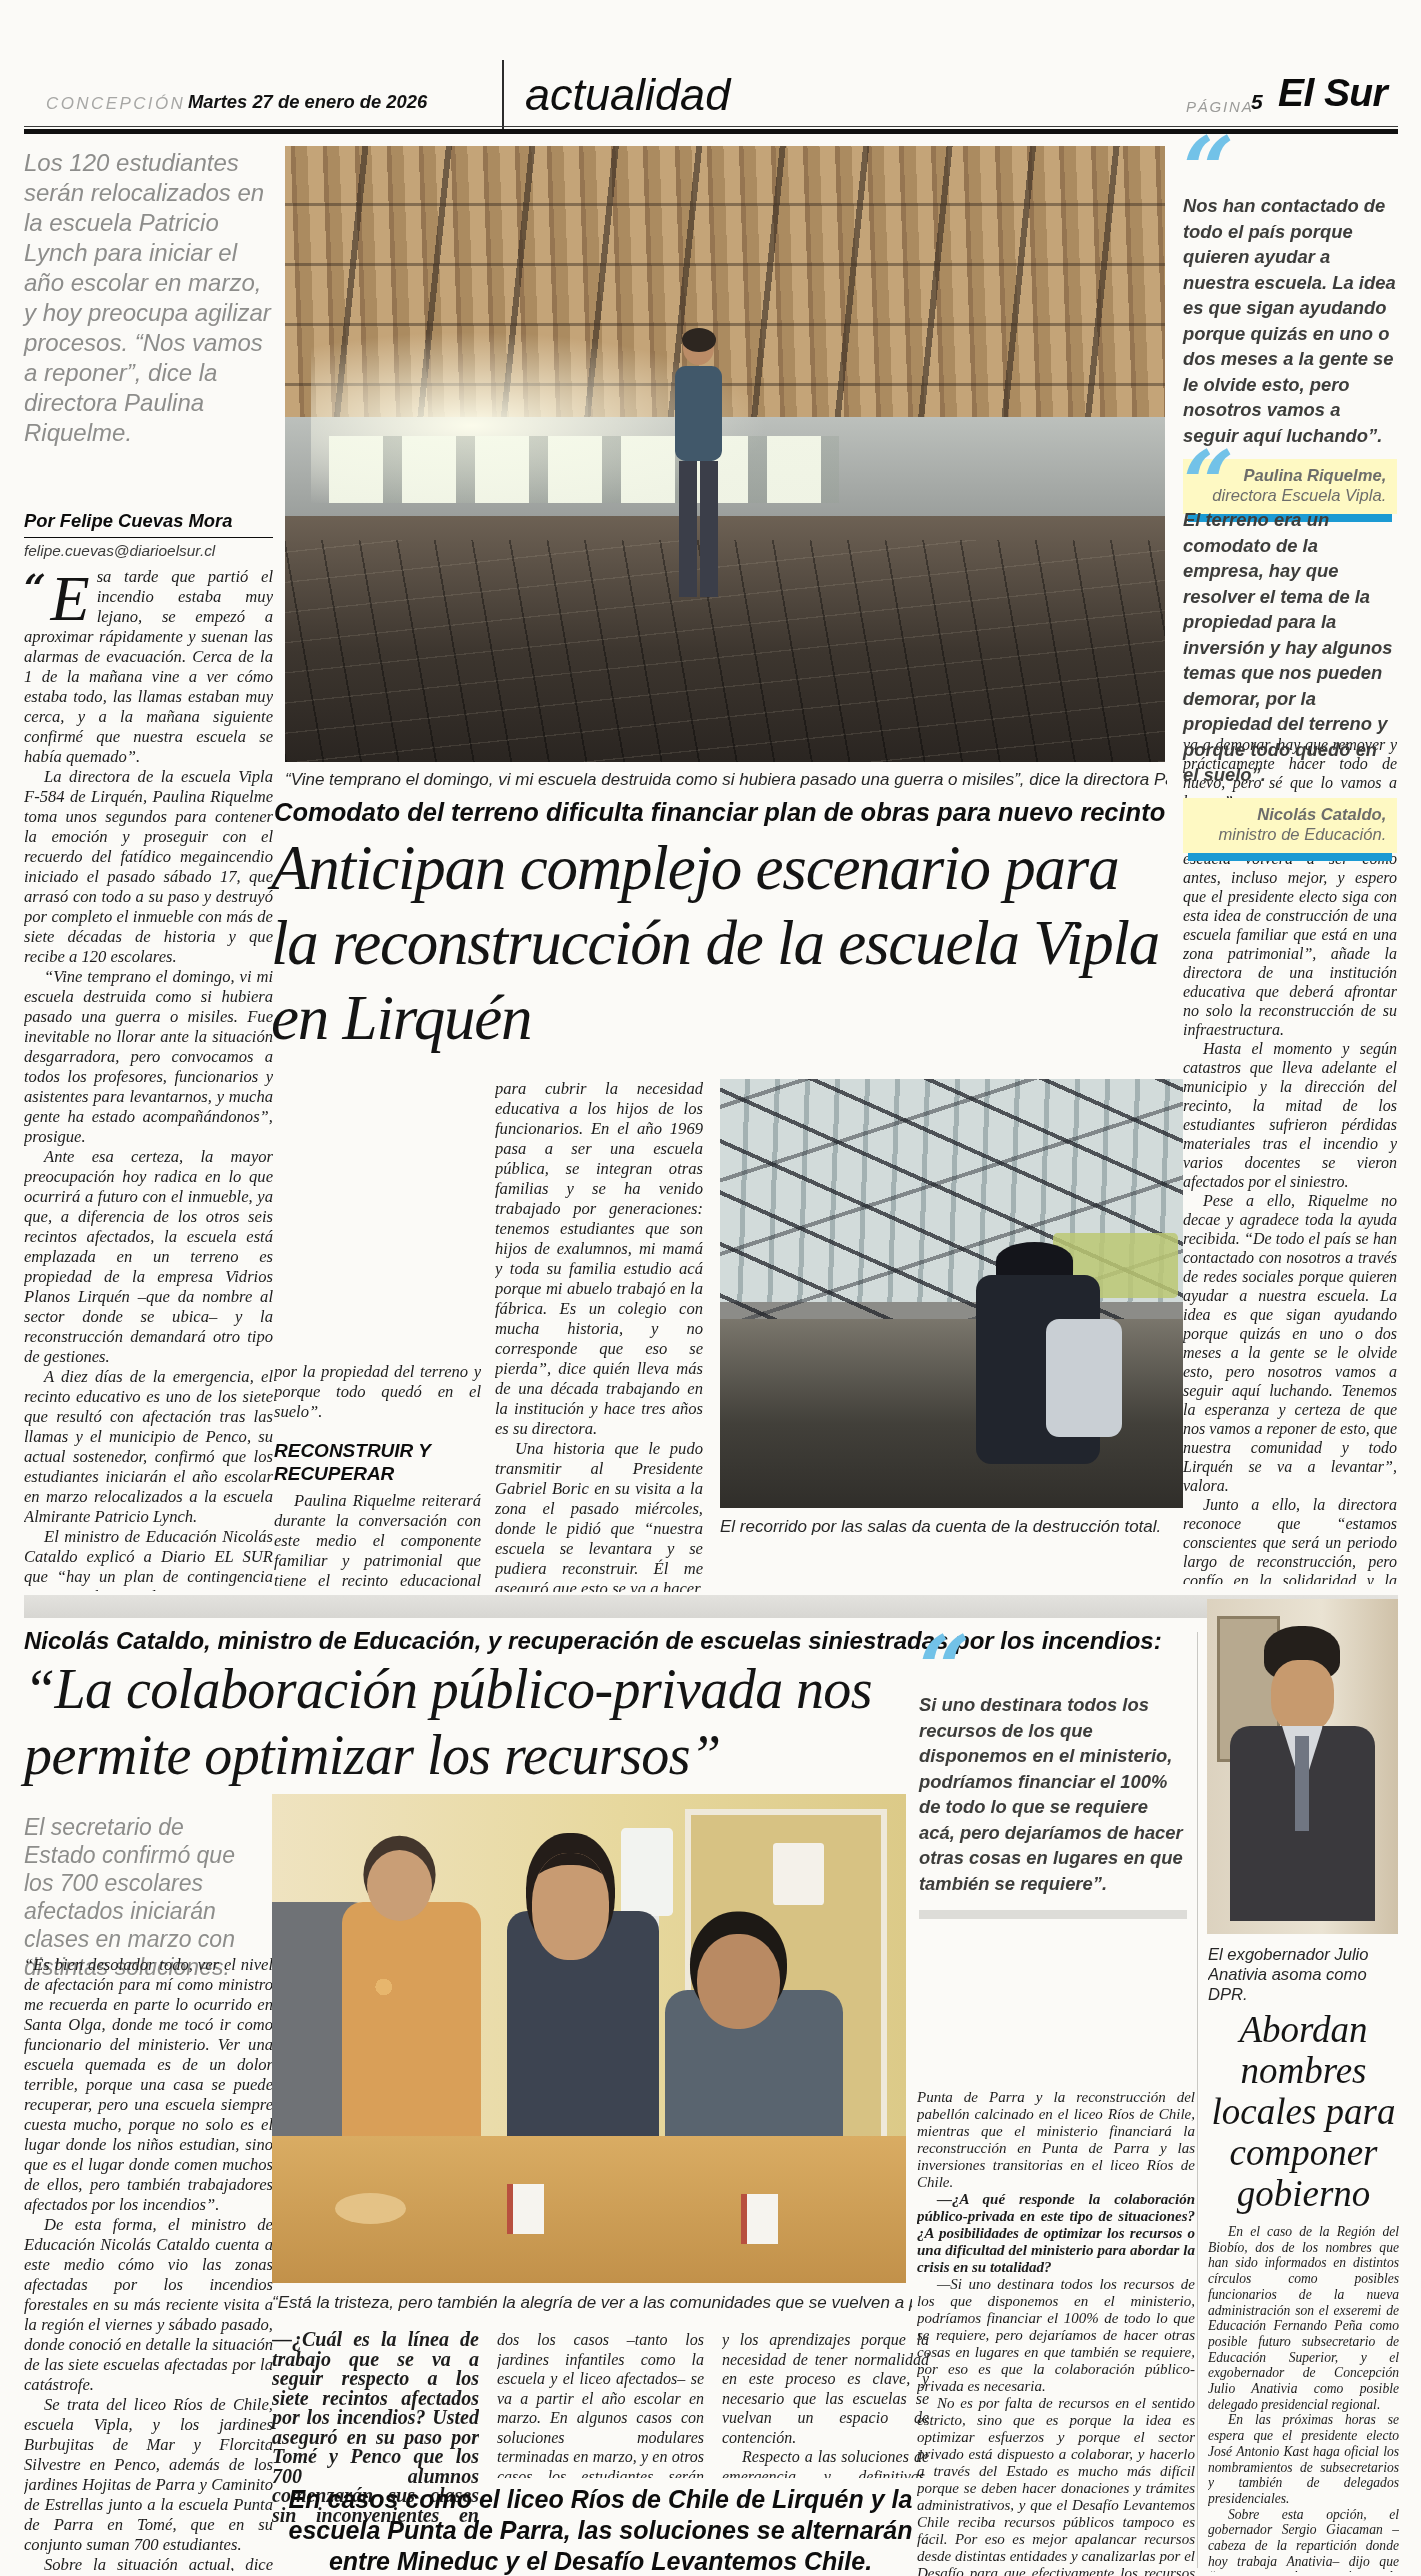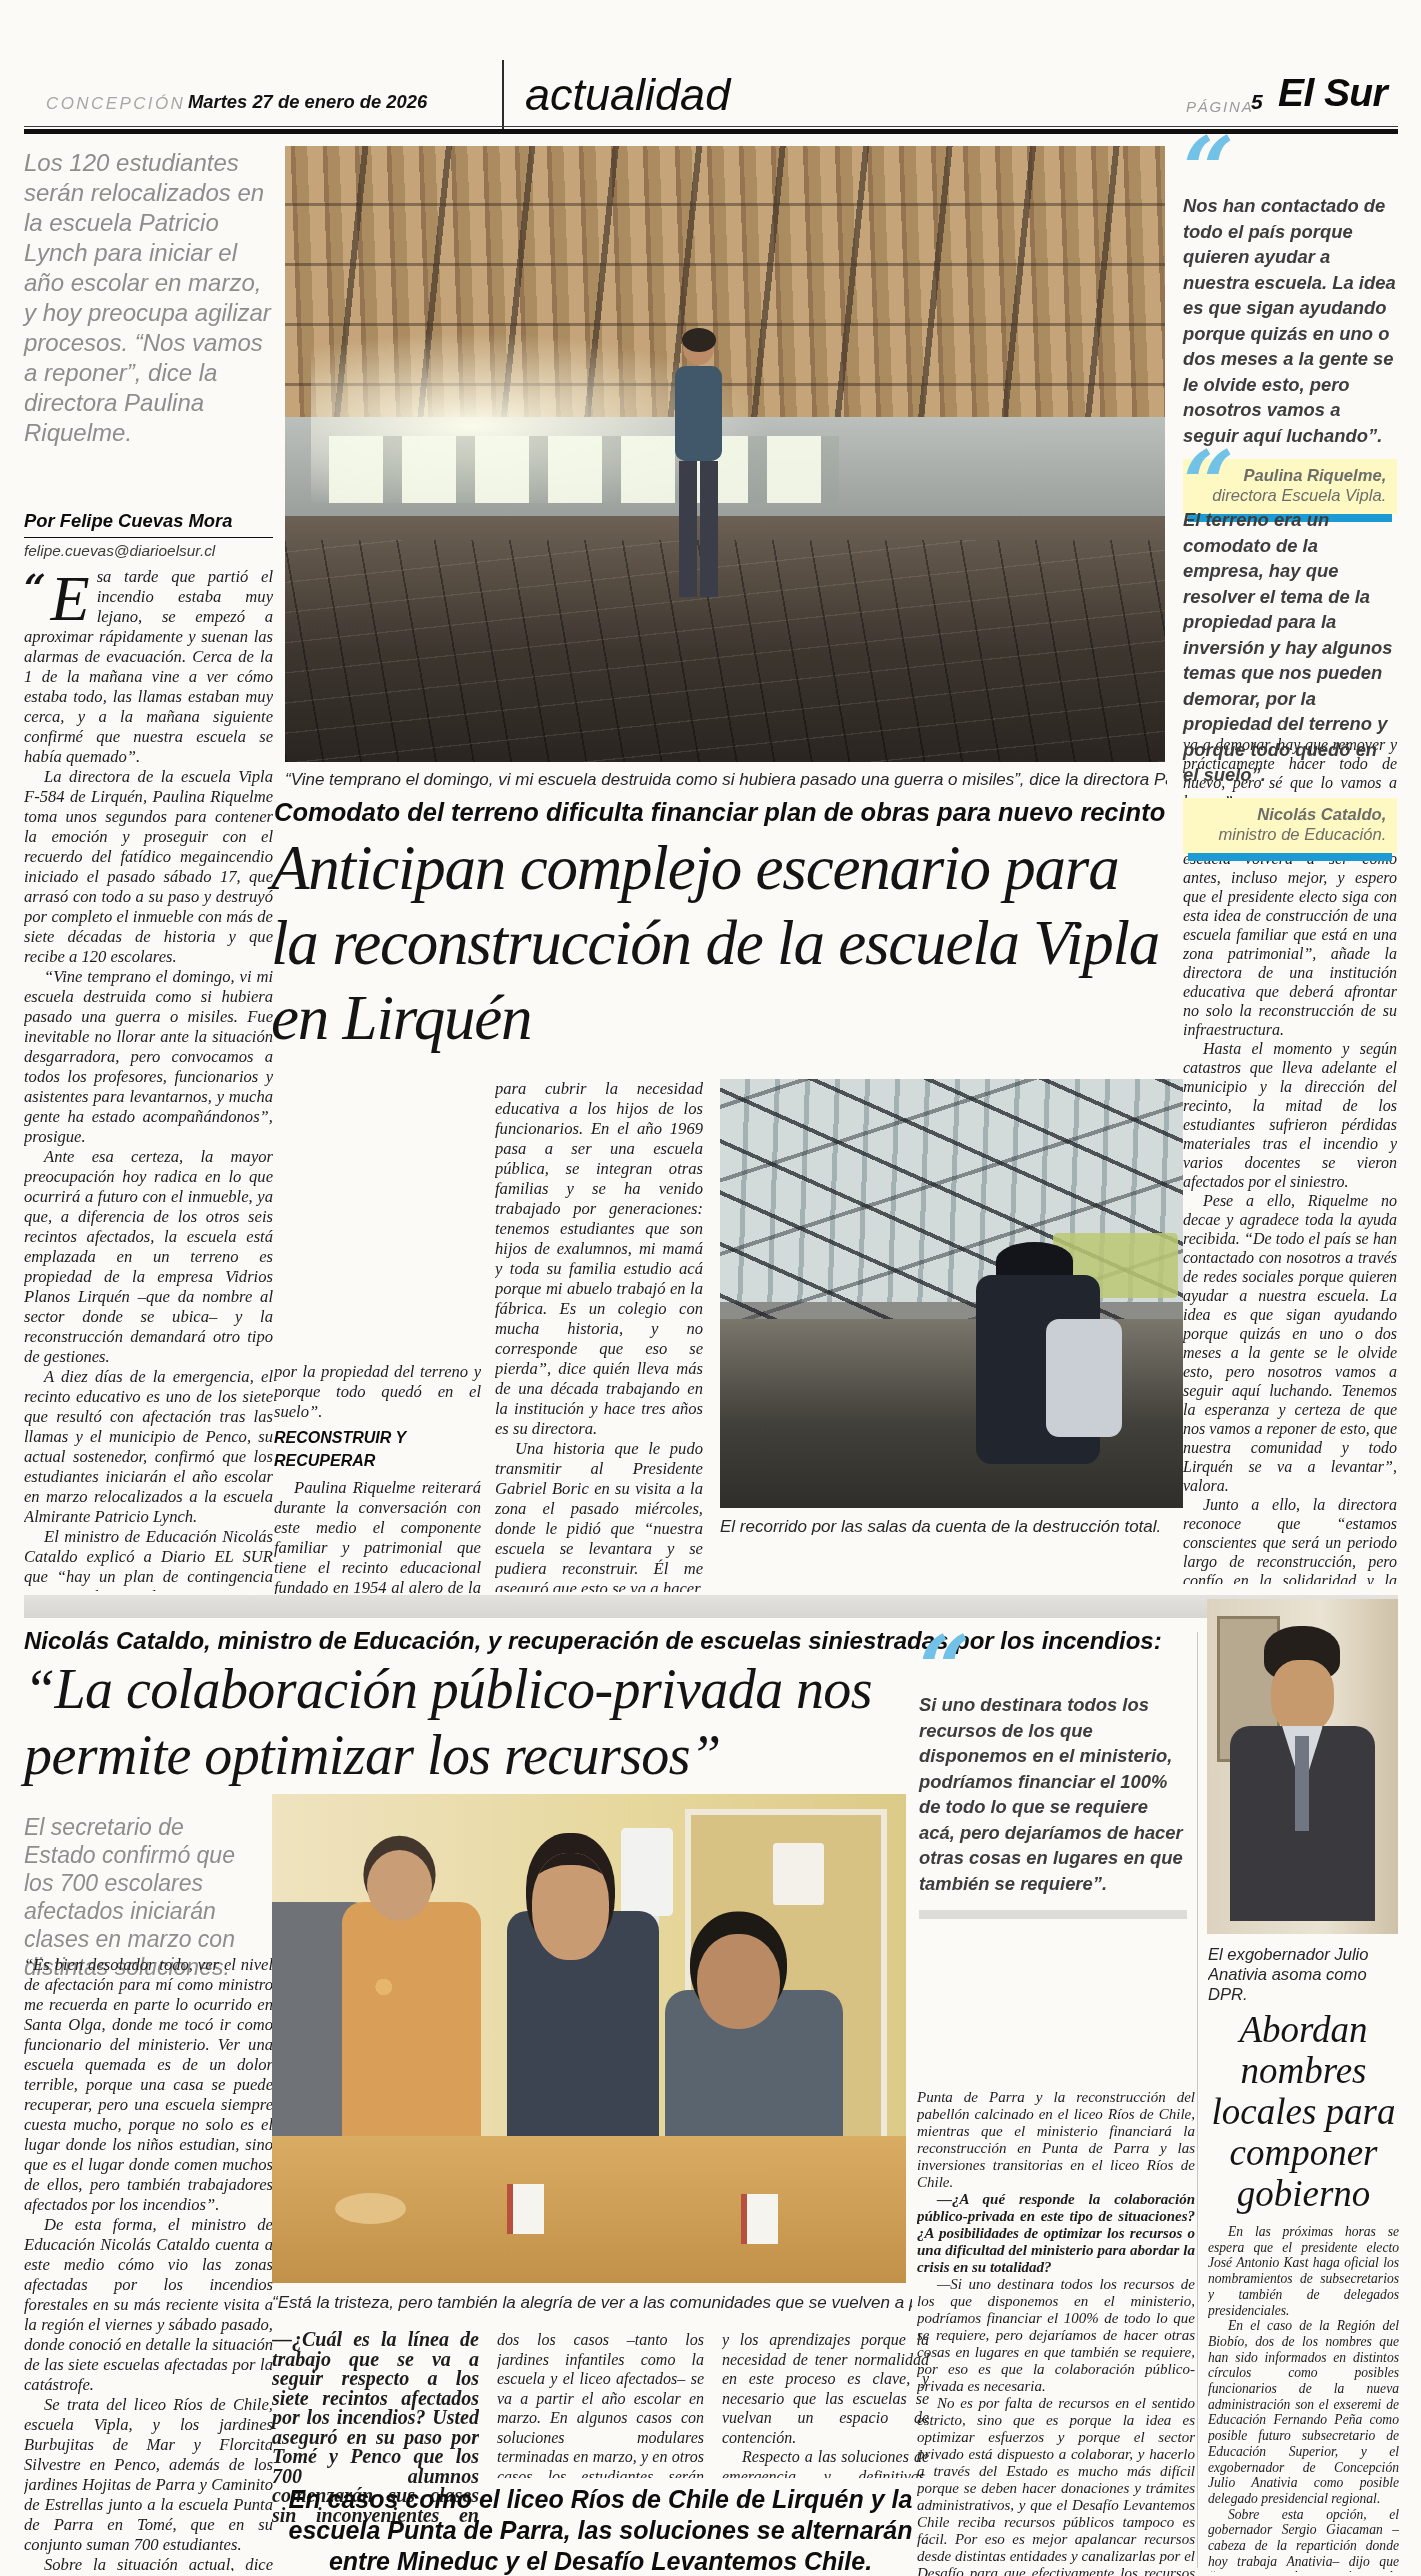--- a/index.html
+++ b/index.html
@@ -37,22 +37,22 @@
   .lead-q{float:left;font-family:"DejaVu Serif",serif;font-weight:bold;font-size:38px;line-height:32px;margin:4.7px 4.7px 0 0;color:#141414;}
   .dropcap{float:left;font-family:"Liberation Serif",serif;font-size:64px;line-height:53px;margin:4.7px 7px 0 0;color:#141414;}
   .m-caption{left:285px;top:770px;width:882px;}
   .m-kicker{left:274px;top:798px;font-size:25.5px;}
   .m-headline{left:271px;top:831px;width:906px;font-family:"Liberation Serif",serif;
               font-size:63px;line-height:75px;letter-spacing:-1.2px;color:#141414;text-align:left;}
   .stat{left:278px;top:1081px;width:206px;text-align:center;}
   .stat-num{font-size:70px;line-height:65px;font-weight:bold;color:#2aa7de;}
   .stat-text{font-size:19.5px;line-height:24px;font-weight:bold;color:#8e8e8c;margin-top:8.3px;text-align:center;}
   .m-col2{left:274px;top:1362px;width:207px;height:232px;font-size:16.6px;line-height:20px;}
-  .subhead{font-family:"Liberation Sans",sans-serif;font-weight:bold;font-size:16px;line-height:22.5px;
-           color:#0d0d0d;margin:5px 0 6px 0;text-align:left;}
+  .subhead{font-family:"Liberation Sans",sans-serif;font-weight:bold;font-size:19px;line-height:22.5px;
+           color:#0d0d0d;margin:18px 0 6px 0;text-align:left;}
   .m-col3{left:495px;top:1079px;width:208px;height:513px;font-size:16.6px;line-height:20px;}
   .m-col4{left:1183px;top:735px;width:214px;height:849px;font-size:16px;line-height:19px;}
   .m-caption2{left:720px;top:1517px;width:462px;}
 
   
   .pullquote{width:214px;}
   .pq1{left:1183px;top:143px;}
   .pq2{left:1183px;top:457px;}
   .pq3{left:919px;top:1642px;width:268px;}
   .qmark{font-family:"DejaVu Serif",serif;font-weight:bold;font-size:89px;line-height:53px;color:#72c2e8;height:50px;}
@@ -339,19 +339,19 @@
         <div class="ph4-shirt"></div>
         <div class="ph4-tie"></div>
       </div>
     </div>
   </figure>
   <div class="abs caption s-caption">El exgobernador Julio Anativia asoma como DPR.</div>
 
   <h3 class="abs s-headline" style="margin:0;font-weight:normal;text-align:center;">Abordan nombres locales para componer gobierno</h3>
 
   <div class="abs serif clip s-body">
+    <p>En el caso de la Región del Biobío, dos de los nombres que han sido informados en distintos círculos como posibles funcionarios de la nueva administración son el exseremi de Educación Fernando Peña como posible futuro subsecretario de Educación Superior, y el exgobernador de Concepción Julio Anativia como posible delegado presidencial regional.</p>
     <p>En las próximas horas se espera que el presidente electo José Antonio Kast haga oficial los nombramientos de subsecretarios y también de delegados presidenciales.</p>
-    <p>En el caso de la Región del Biobío, dos de los nombres que han sido informados en distintos círculos como posibles funcionarios de la nueva administración son el exseremi de Educación Fernando Peña como posible futuro subsecretario de Educación Superior, y el exgobernador de Concepción Julio Anativia como posible delegado presidencial regional.</p>
     <p>Sobre esta opción, el gobernador Sergio Giacaman –cabeza de la repartición donde hoy trabaja Anativia– dijo que “no tengo nombres propios, cada persona tiene sus capacidades. Tenemos una coordinación fina con los alcaldes y no se trata de quién asume”.</p>
   </div>
 
 </div>
 
 
 </body></html>

